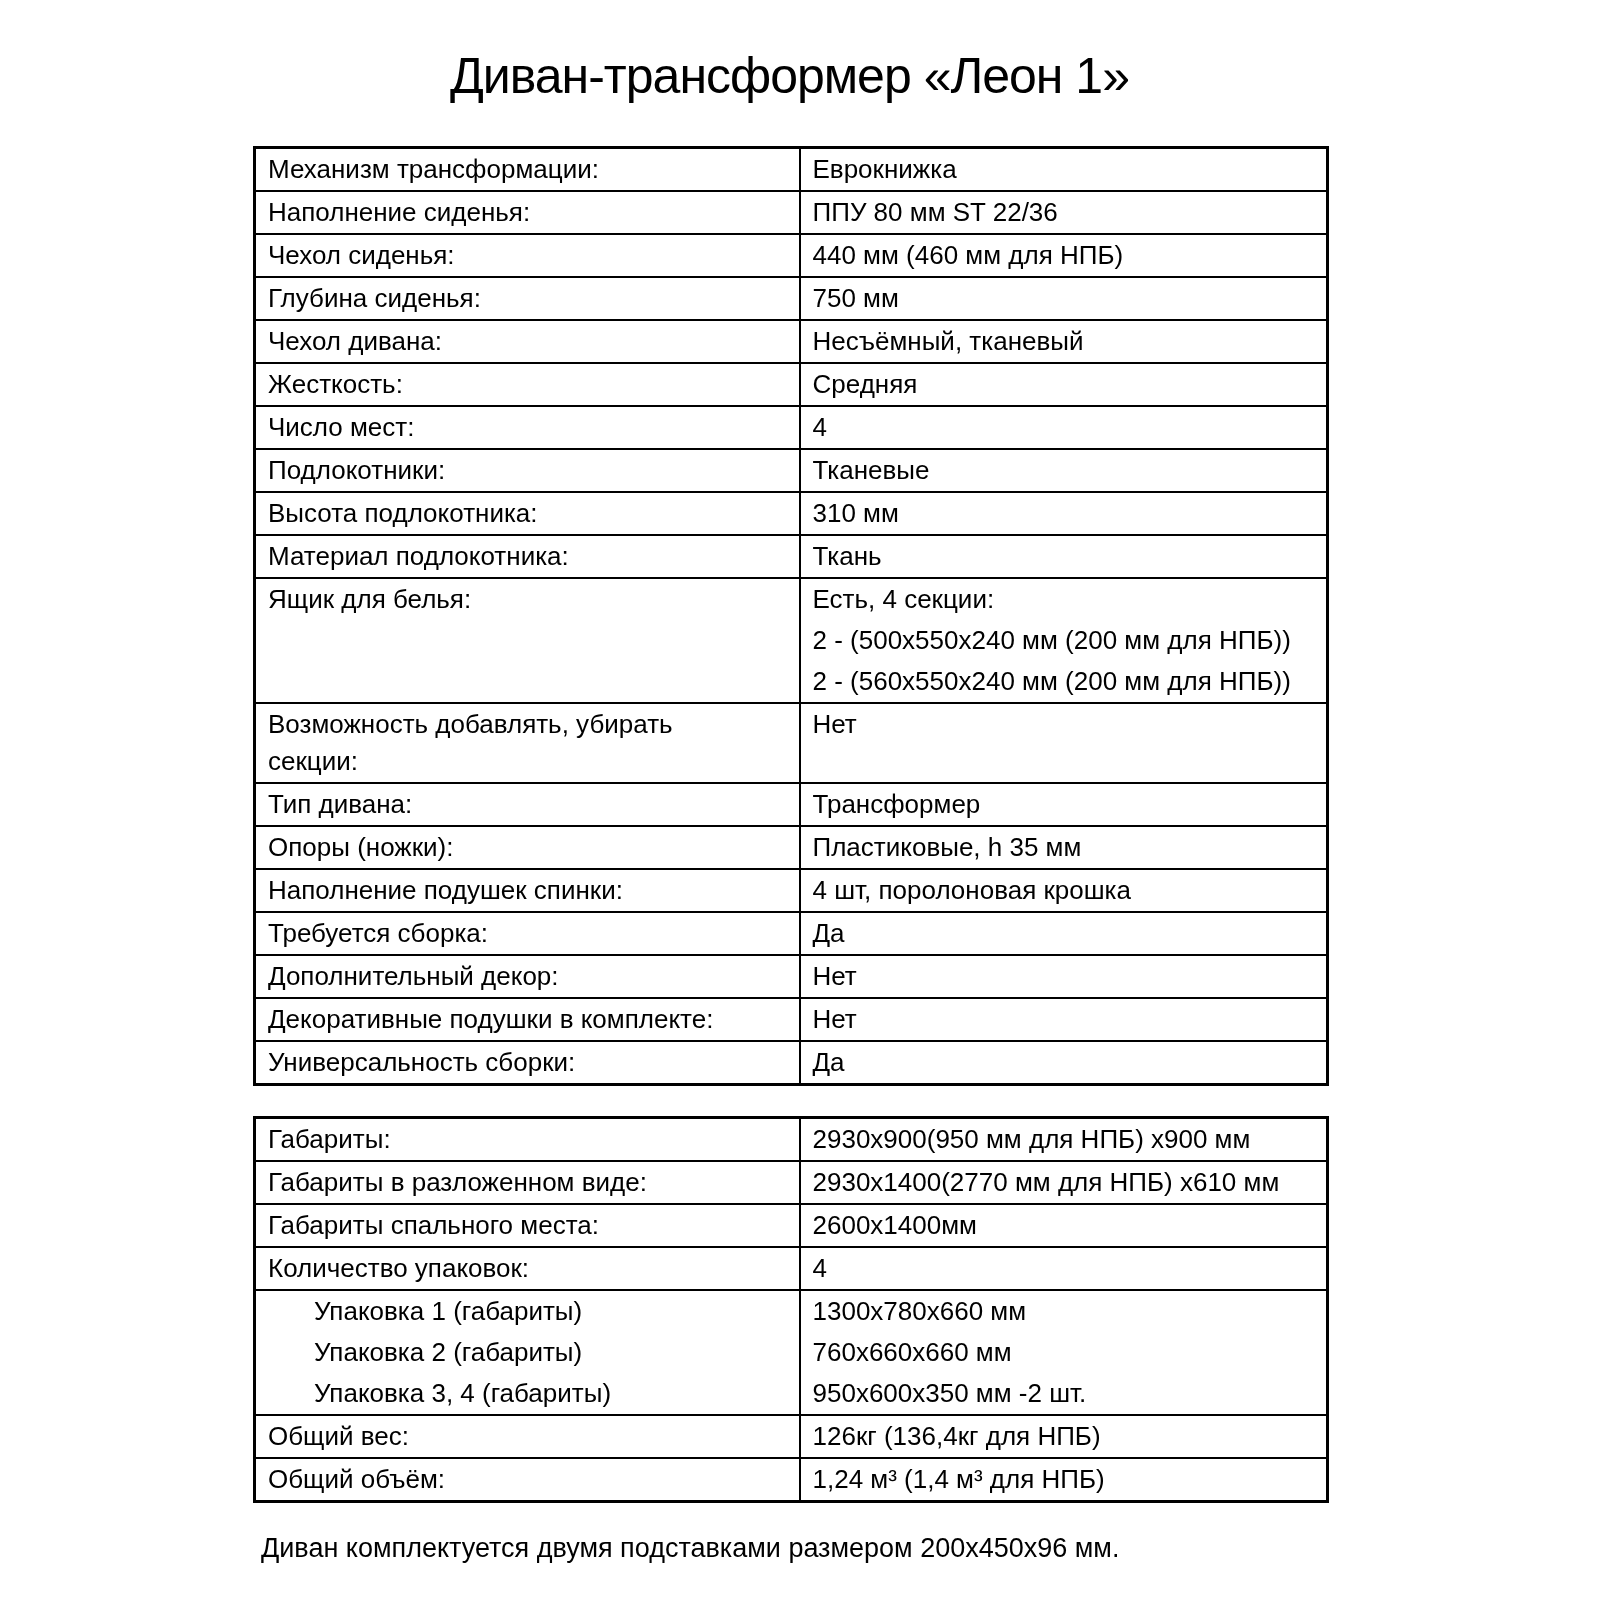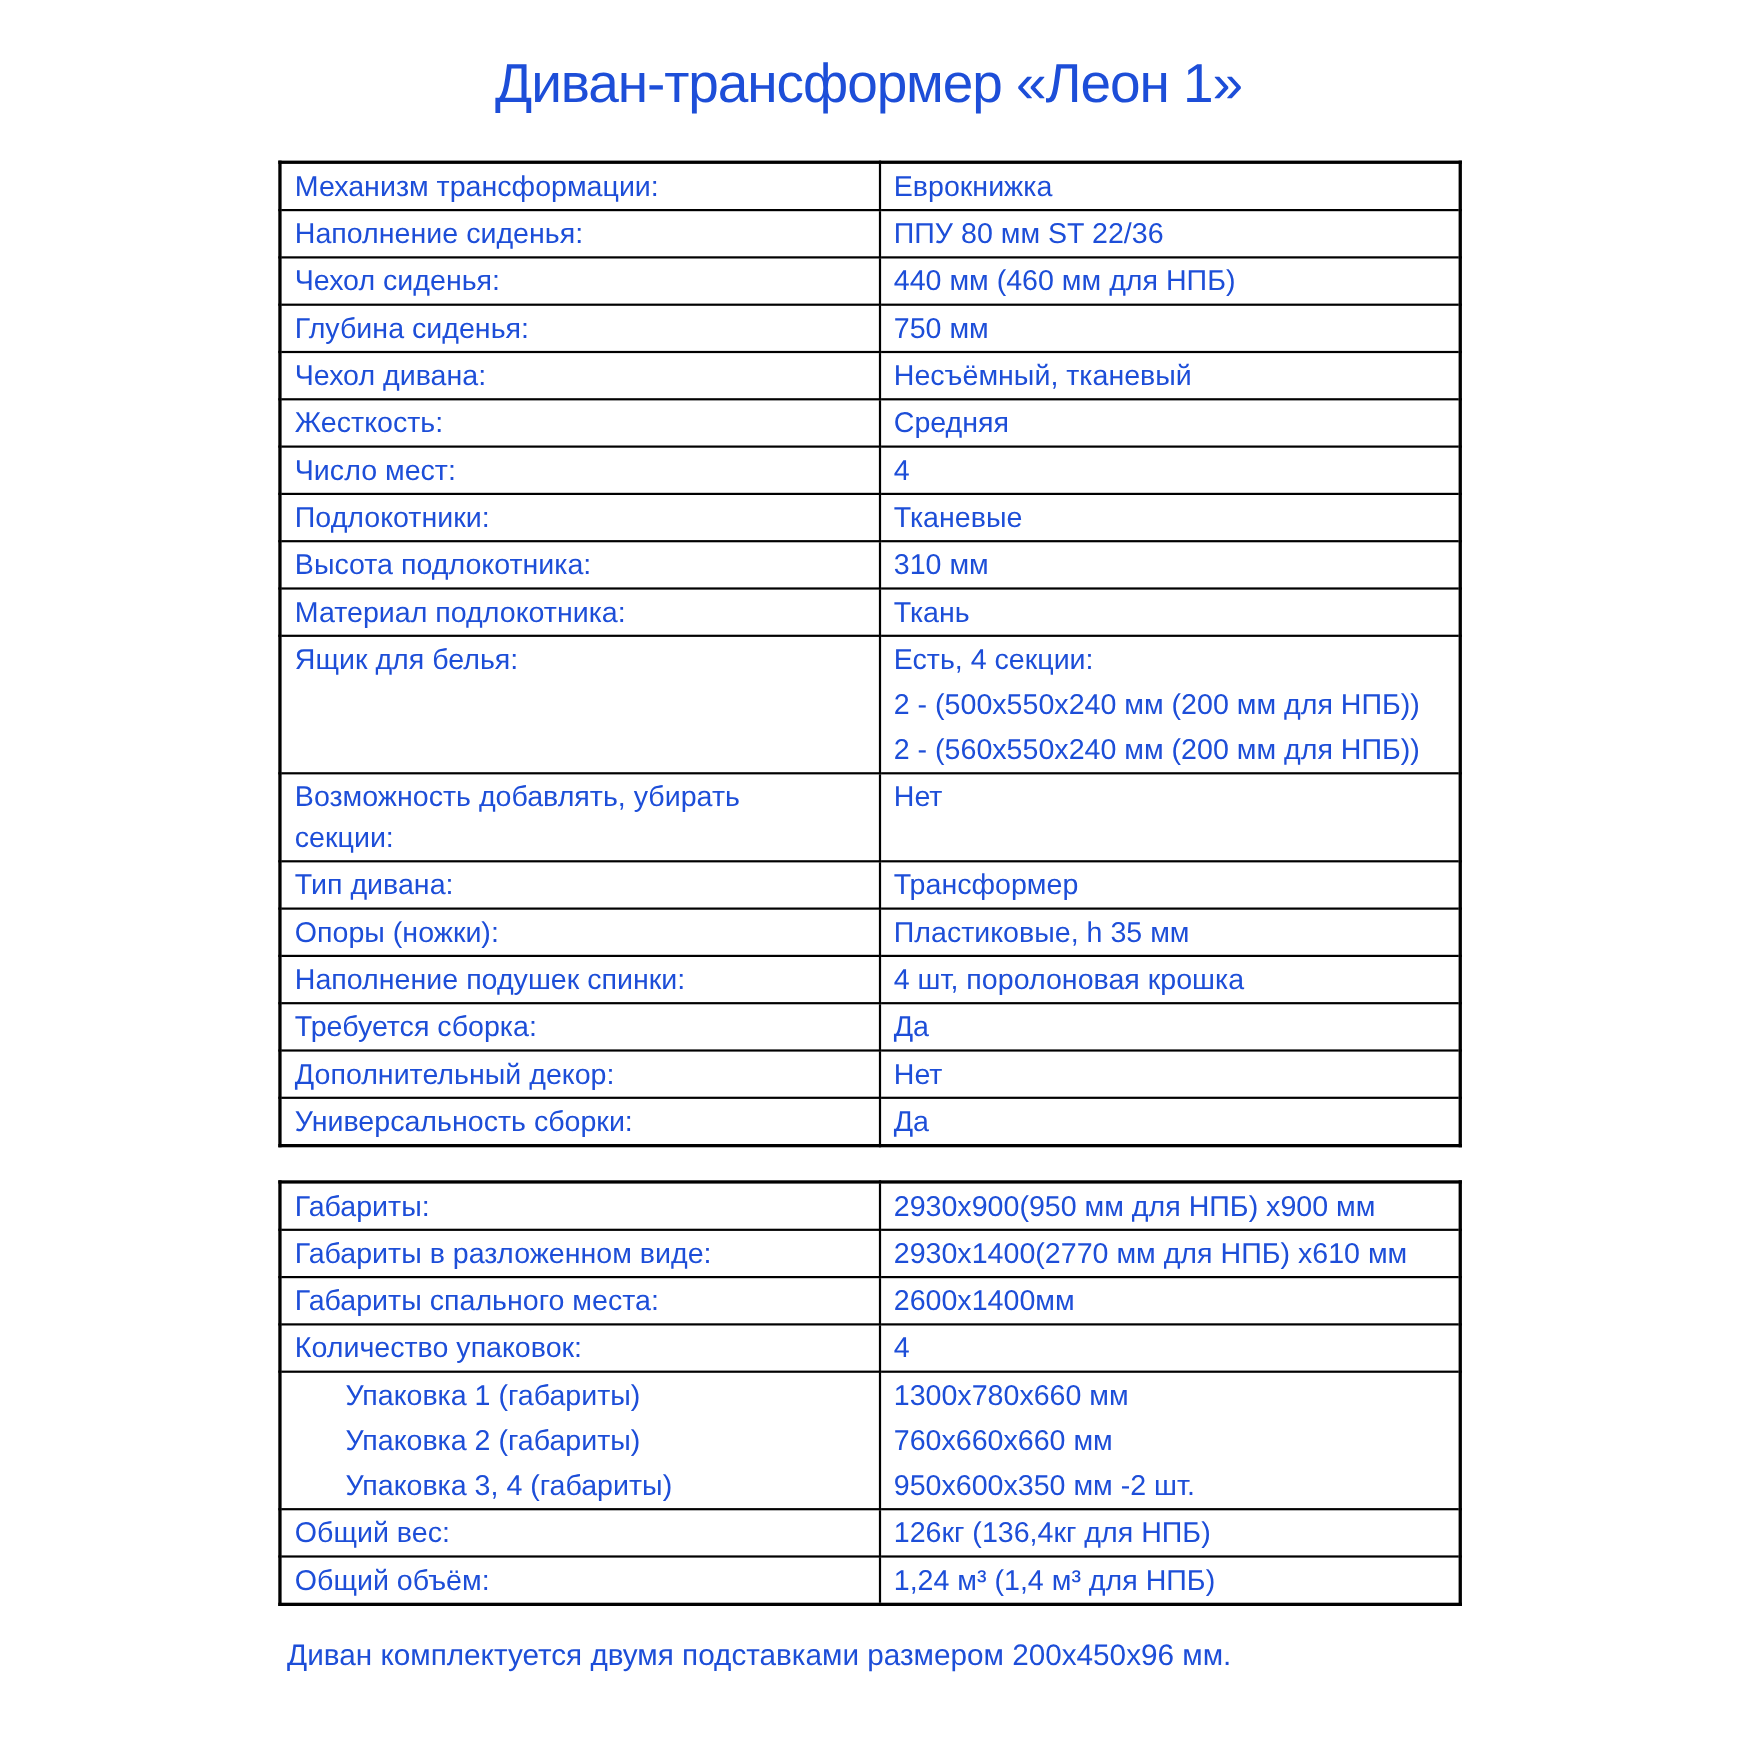--- a/index.html
+++ b/index.html
@@ -1,20 +1,20 @@
 <!DOCTYPE html>
 <html><head>
 <meta charset="utf-8">
 <style>
   html, body { margin: 0; padding: 0; background: #ffffff; }
   .page {
     width: 1600px;
     height: 1600px;
     background: #ffffff;
-    color: #1d4ed8;
+    color: #000000;
     font-family: "Liberation Sans", sans-serif;
     overflow: hidden;
     border-radius: 27px;
   }
   .title {
     padding-top: 46px;
     margin-left: 253px;
     width: 1073px;
     text-align: center;
     font-size: 50px;
@@ -132,20 +132,24 @@
         </tr>
         <tr>
           <td class="lbl">Требуется сборка:</td>
           <td class="val">Да</td>
         </tr>
         <tr>
           <td class="lbl">Дополнительный декор:</td>
           <td class="val">Нет</td>
         </tr>
         <tr>
+          <td class="lbl">Декоративные подушки в комплекте:</td>
+          <td class="val">Нет</td>
+        </tr>
+        <tr>
           <td class="lbl">Универсальность сборки:</td>
           <td class="val">Да</td>
         </tr>
       </tbody>
     </table>
 
     <table class="spec-table t2">
       <colgroup>
           <col class="c1">
           <col class="c2">

